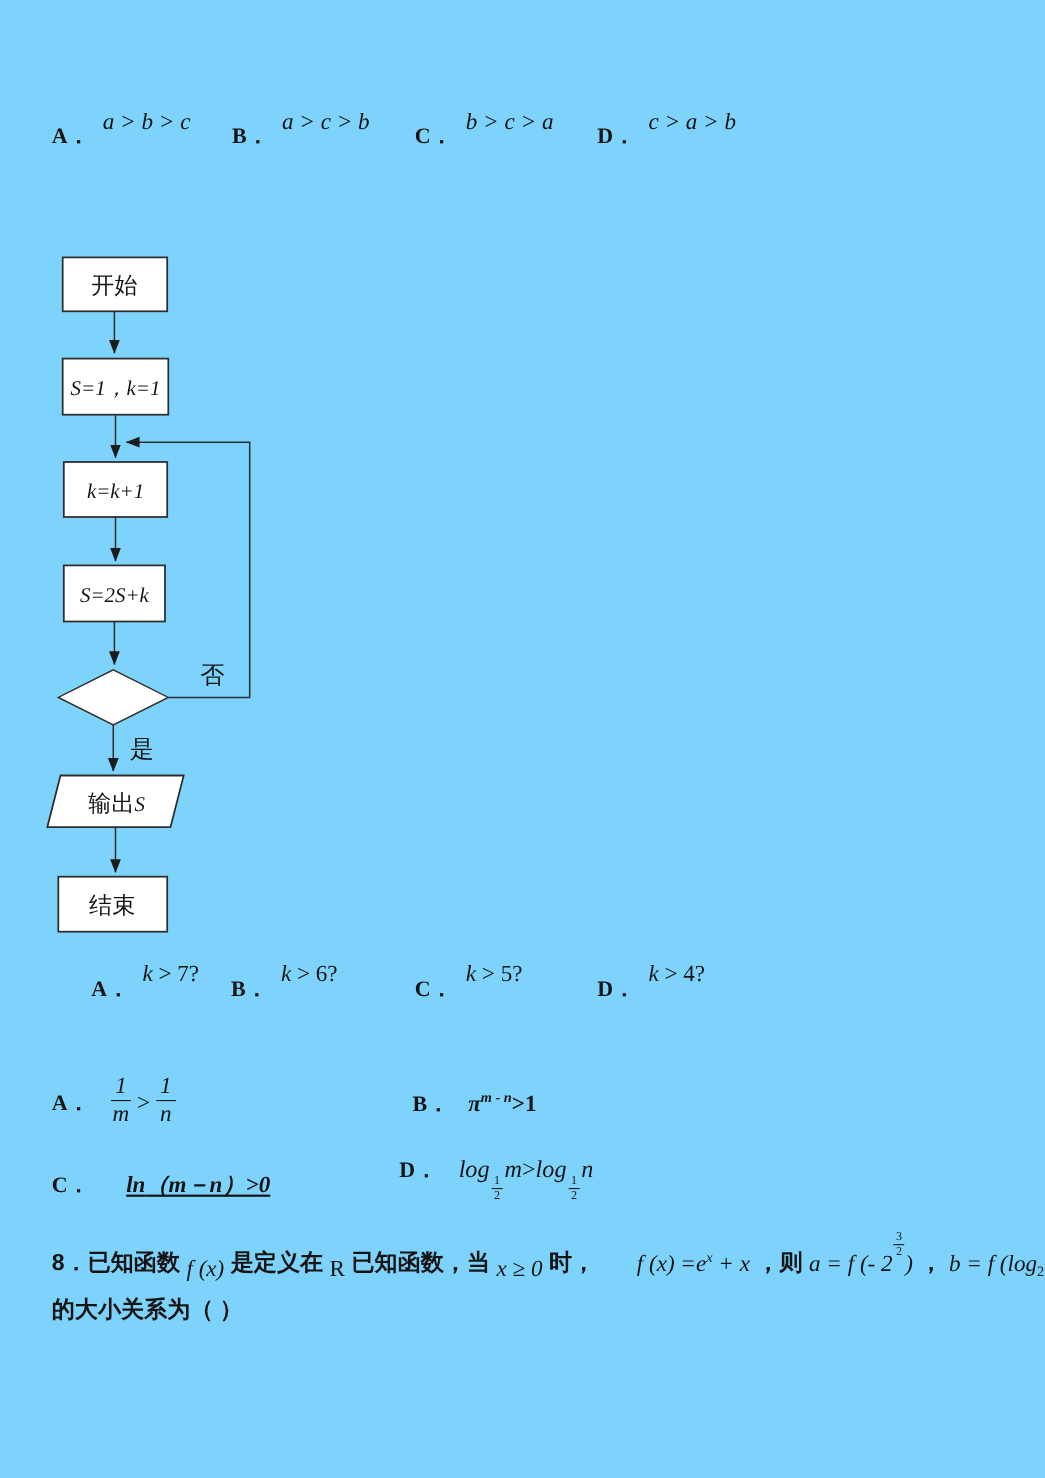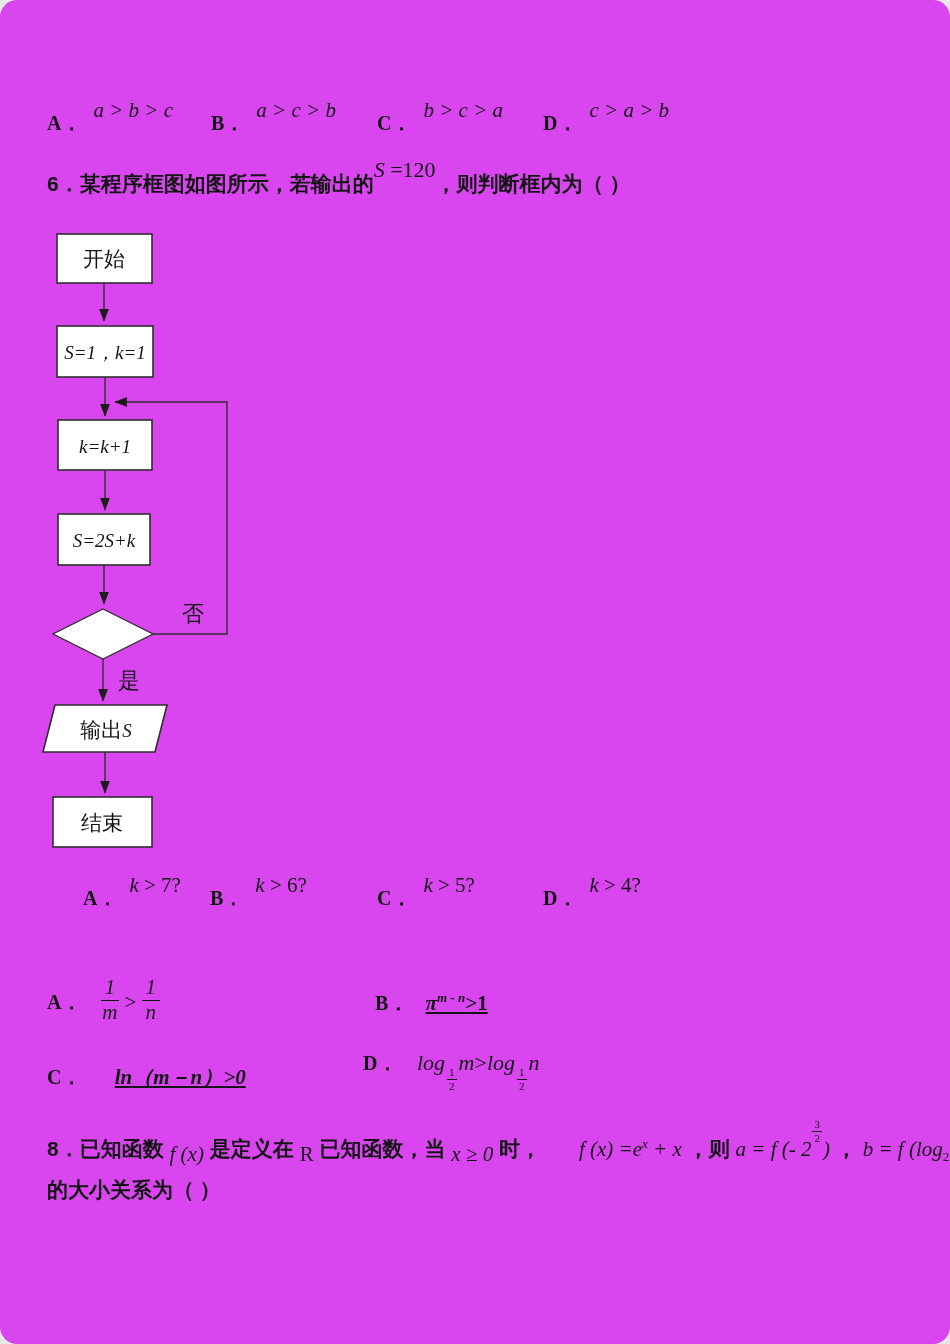--- a/index.html
+++ b/index.html
@@ -1,17 +1,17 @@
 <!DOCTYPE html>
 <html><head>
 <meta charset="utf-8">
 <style>
   html,body{margin:0;padding:0;background:#e8e8e8;}
-  .page{position:relative;width:950px;height:1344px;background:#d946ef;margin:0 auto;
-        font-family:"Liberation Sans",sans-serif;color:#141414;overflow:hidden;border-radius:17px;}
+  .page{position:relative;width:950px;height:1344px;background:#7dd3fc;margin:0 auto;
+        font-family:"Liberation Sans",sans-serif;color:#141414;overflow:hidden;}
   .serif{font-family:"Liberation Serif",serif;}
   .it{font-style:italic;}
   .b{font-weight:bold;}
   
   .opt{position:absolute;white-space:nowrap;}
   .lab{font-family:"Liberation Serif",serif;font-weight:bold;font-size:20px;}
   .expr{font-family:"Liberation Serif",serif;font-size:21px;position:relative;top:-13px;margin-left:12px;}
   .expr .mvar{font-style:italic;}
   
   .stem{position:absolute;font-weight:bold;font-size:21px;white-space:nowrap;}
@@ -50,23 +50,20 @@
   <div class="opt" style="left:211px;top:110px;">
     <span class="lab">B．</span><span class="expr it">a &gt; c &gt; b</span>
   </div>
   <div class="opt" style="left:377px;top:110px;">
     <span class="lab">C．</span><span class="expr it">b &gt; c &gt; a</span>
   </div>
   <div class="opt" style="left:543px;top:110px;">
     <span class="lab">D．</span><span class="expr it">c &gt; a &gt; b</span>
   </div>
 
-  <div class="stem" style="left:47px;top:170px;">
-    <span>6．某程序框图如图所示，若输出的</span><span class="raised"><span class="it">S</span><span> =120</span></span><span>，则判断框内为（  ）</span>
-  </div>
 
   <svg class="fc" width="260" height="640" viewBox="0 0 260 640">
     <defs>
       <marker id="arw" markerWidth="10" markerHeight="8" refX="8.5" refY="3.5" orient="auto">
         <path d="M0,0 L9,3.5 L0,7 Z" fill="#1c1c1c"></path>
       </marker>
     </defs>
 
     <line class="conn" x1="74" y1="58" x2="74" y2="96" marker-end="url(#arw)"></line>
     <line class="conn" x1="75" y1="152" x2="75" y2="191" marker-end="url(#arw)"></line>
@@ -117,21 +114,21 @@
     <span class="lab">A．</span>
     <span style="margin-left:14px;">
       <span class="frac it"><span class="fn">1</span><span class="fd">m</span></span>
       <span>&gt;</span>
       <span class="frac it"><span class="fn">1</span><span class="fd">n</span></span>
     </span>
   </div>
 
   <div class="opt serif b" style="left:375px;top:990px;font-size:21px;">
     <span class="lab">B．</span>
-    <span style="margin-left:12px;text-decoration:underline;"><span class="it">π</span><span class="supb">m - n</span><span>&gt;1</span></span>
+    <span style="margin-left:12px;"><span class="it">π</span><span class="supb">m - n</span><span>&gt;1</span></span>
   </div>
 
   <div class="opt serif b" style="left:47px;top:1063px;font-size:21px;">
     <span class="lab">C．</span>
     <span style="margin-left:28px;text-decoration:underline;"><span class="it">ln</span><span class="it">（m－n）&gt;0</span></span>
   </div>
 
   <div class="opt serif" style="left:363px;top:1050px;font-size:22px;">
     <span class="lab">D．</span>
     <span style="margin-left:14px;"><span class="it">log</span><span class="subfrac"><span class="fn">1</span><span class="fd">2</span></span><span class="it">m</span><span>&gt;</span><span class="it">log</span><span class="subfrac"><span class="fn">1</span><span class="fd">2</span></span><span class="it">n</span></span>

